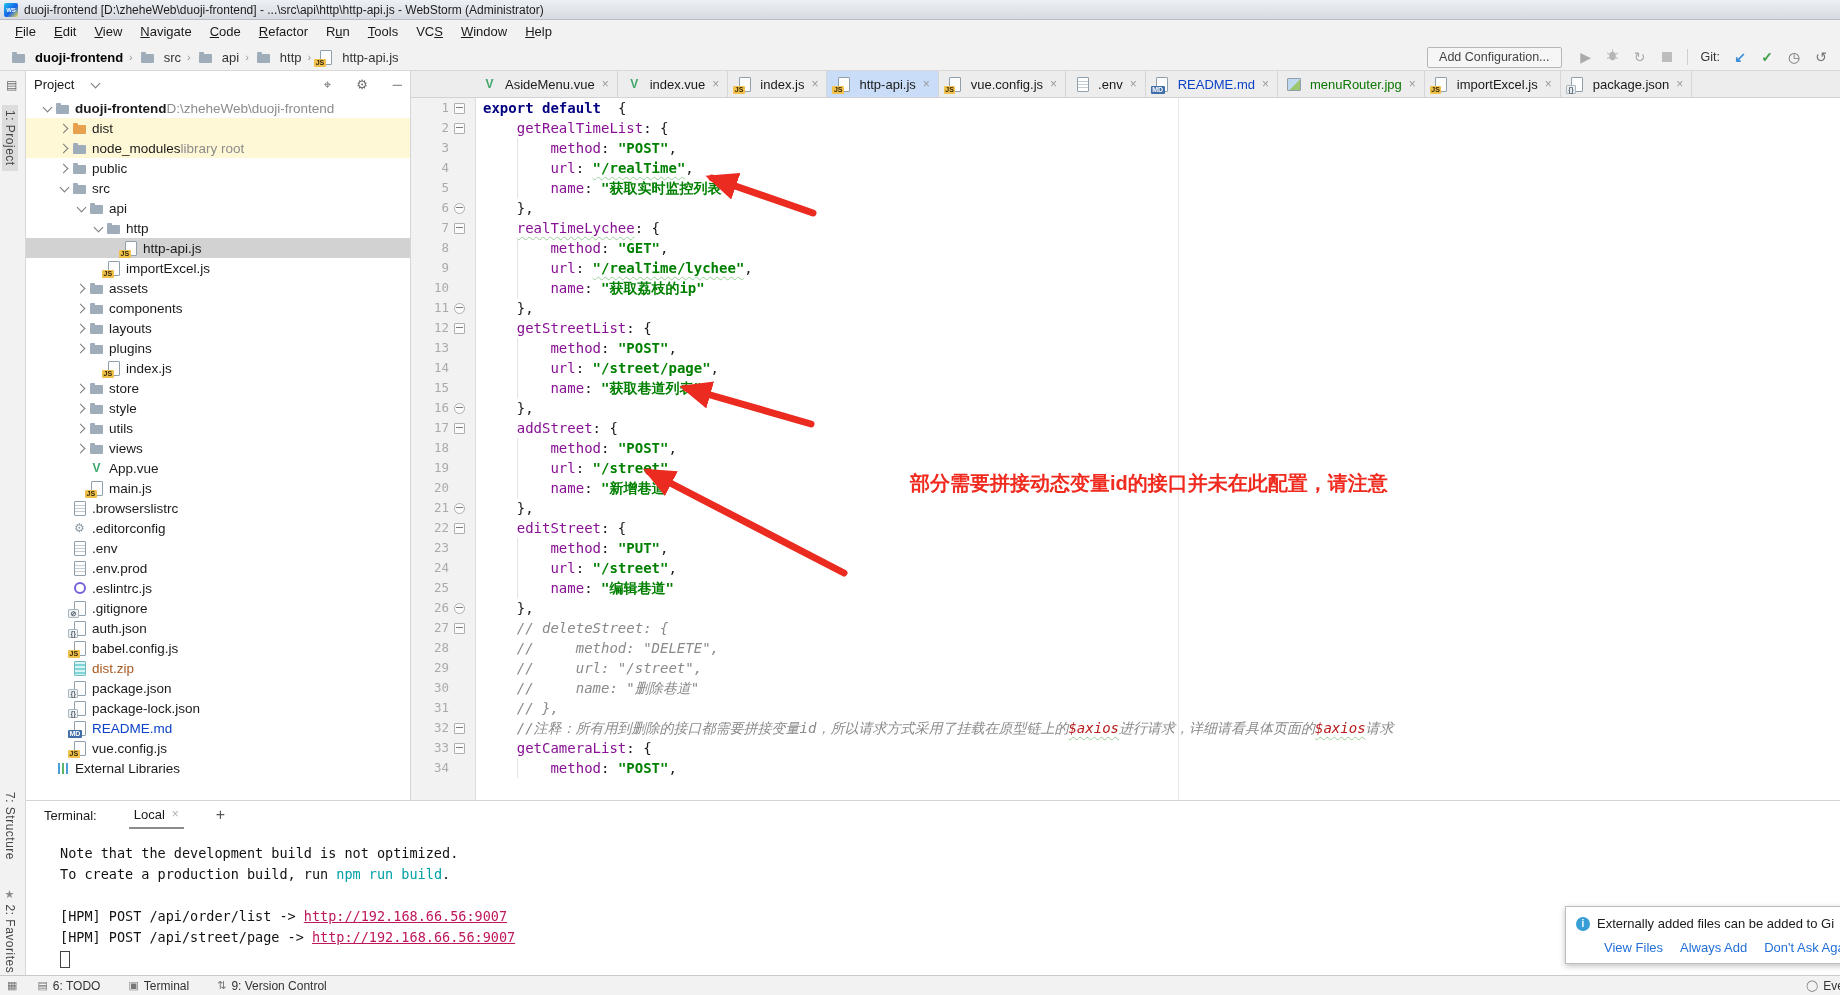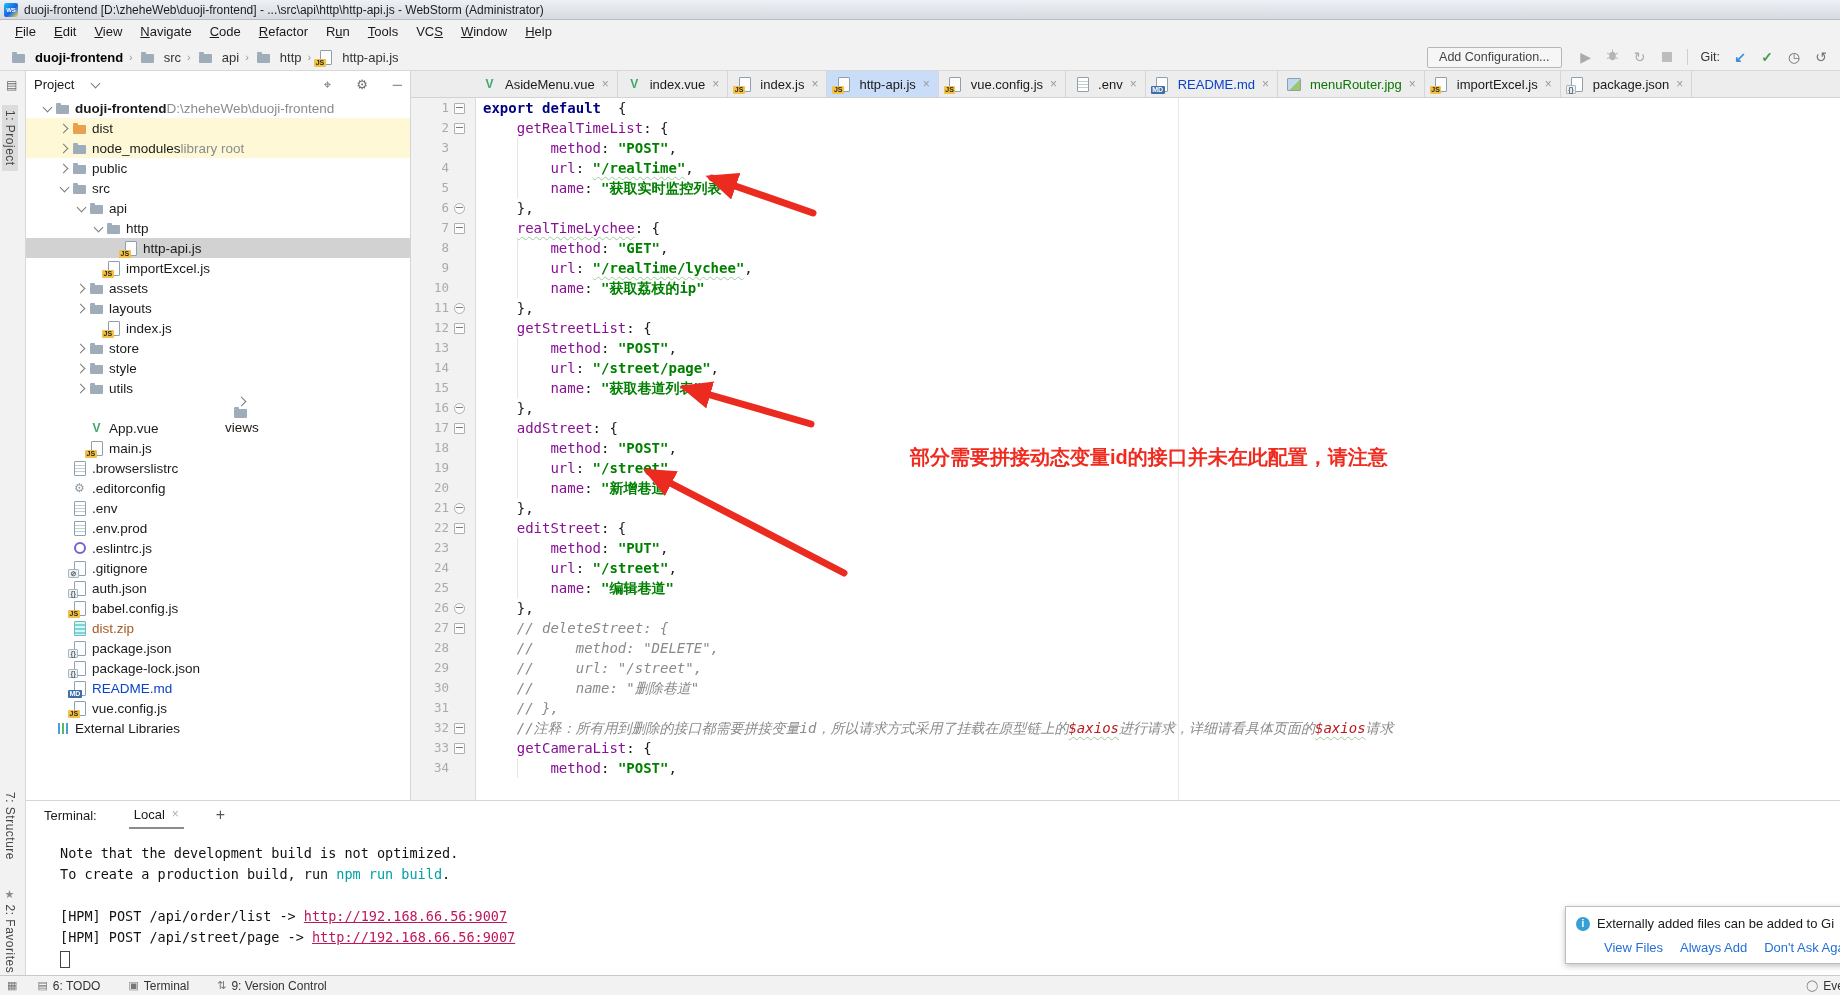--- a/index.html
+++ b/index.html
@@ -87,21 +87,21 @@
   .ct .guide{position:absolute;left:calc(14px + 4ch);top:0;bottom:0;border-left:1px solid #E4E4E4;}
   .tk-k{color:#000080;font-weight:bold;}
   .tk-p{color:#871094;}
   .tk-pq{color:#871094;text-decoration:underline wavy #9CCC9C 1px;text-underline-offset:3px;}
   .tk-s{color:#008000;font-weight:bold;}
   .tk-sq{color:#008000;font-weight:bold;text-decoration:underline wavy #9CCC9C 1px;text-underline-offset:3px;}
   .tk-c{color:#8A8A8A;font-style:italic;}
   .tk-cq{color:#b91c1c;font-style:italic;text-decoration:underline wavy #9CCC9C 1px;text-underline-offset:3px;}
   .tk-d{color:#1A1A1A;}
   .margin-guide{position:absolute;left:767px;top:0;height:100%;border-left:1px solid #E8E8E8;}
-  .annotation{position:absolute;left:499px;top:346px;font-size:20px;font-weight:bold;color:#F02A1E;font-family:"Liberation Sans",sans-serif;white-space:nowrap;}
+  .annotation{position:absolute;left:499px;top:372px;font-size:20px;font-weight:bold;color:#F02A1E;font-family:"Liberation Sans",sans-serif;white-space:nowrap;}
   .arrows{position:absolute;left:0;top:0;width:1840px;height:995px;pointer-events:none;}
   
   .terminal{position:absolute;left:26px;top:800px;width:1814px;height:175px;background:#fff;border-top:1px solid #D4D4D4;box-sizing:border-box;}
   .term-head{height:28px;display:flex;align-items:center;padding-left:18px;font-size:13px;color:#1A1A1A;gap:32px;}
   .term-tab{display:flex;align-items:center;gap:7px;height:26px;border-bottom:2px solid #8C8C8C;padding:0 5px;}
   .term-tab .x{color:#B0B0B0;font-size:12px;}
   .term-plus{color:#555;font-size:16px;}
   .term-body{padding:14px 0 0 34px;font-family:"DejaVu Sans Mono",monospace;font-size:13.5px;line-height:21px;color:#111;}
   .tl{white-space:pre;height:21px;}
   .tk-t{color:#111;}
@@ -316,22 +316,40 @@
           </span>
           <span class="lbl">assets</span>
         </div>
         <div class="trow" style="padding-left: 48px;">
           <span class="chev right">
             <i></i>
           </span>
           <span class="ic">
             <i class="fold-ico"></i>
           </span>
+          <span class="lbl">components</span>
+        </div>
+        <div class="trow" style="padding-left: 48px;">
+          <span class="chev right">
+            <i></i>
+          </span>
+          <span class="ic">
+            <i class="fold-ico"></i>
+          </span>
           <span class="lbl">layouts</span>
         </div>
+        <div class="trow" style="padding-left: 48px;">
+          <span class="chev right">
+            <i></i>
+          </span>
+          <span class="ic">
+            <i class="fold-ico"></i>
+          </span>
+          <span class="lbl">plugins</span>
+        </div>
         <div class="trow" style="padding-left: 65px;">
           <span class="chev"></span>
           <span class="ic">
             <i class="doc"></i>
             <b class="badge">JS</b>
           </span>
           <span class="lbl">index.js</span>
         </div>
         <div class="trow" style="padding-left: 48px;">
           <span class="chev right">
@@ -353,21 +371,21 @@
         </div>
         <div class="trow" style="padding-left: 48px;">
           <span class="chev right">
             <i></i>
           </span>
           <span class="ic">
             <i class="fold-ico"></i>
           </span>
           <span class="lbl">utils</span>
         </div>
-        <div class="trow" style="padding-left: 48px; flex-direction: column;">
+        <div class="trow" style="padding-left: 48px;">
           <span class="chev right">
             <i></i>
           </span>
           <span class="ic">
             <i class="fold-ico"></i>
           </span>
           <span class="lbl">views</span>
         </div>
         <div class="trow" style="padding-left: 48px;">
           <span class="chev"></span>

